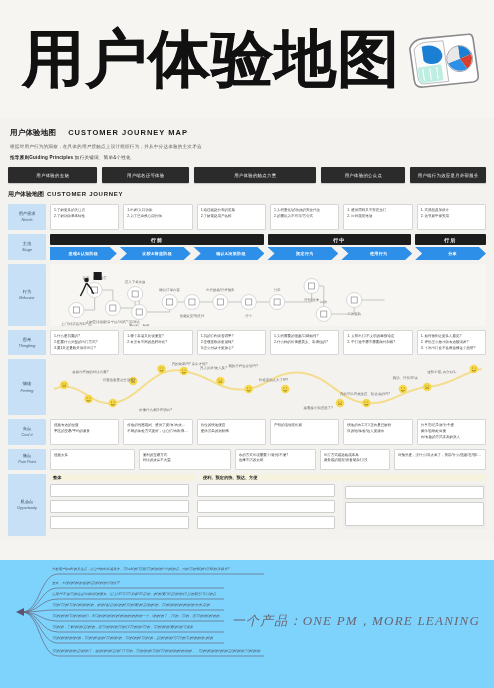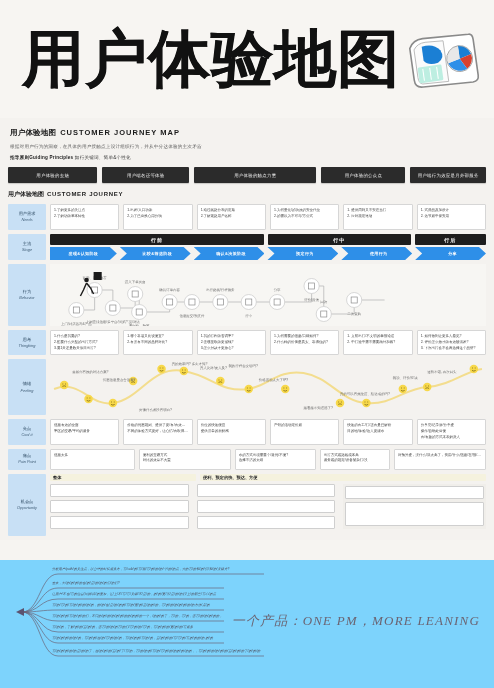--- a/index.html
+++ b/index.html
@@ -27,21 +27,21 @@
   .map-icon { position: absolute; right: 10px; top: 28px; width: 82px; height: 68px; }
 
   
   .sheet {
     position: absolute; left: 0; top: 118px; right: 0;
     background: #f4f2ef;
     padding: 8px 6px 0 6px;
   }
   .sheet-head { padding: 2px 4px 0 4px; }
   .sheet-title { font-size: 7.5px; font-weight: bold; color: #1b1b1b; letter-spacing: .2px; }
-  .sheet-title .en { letter-spacing: 1px; margin-left: 4px; }
+  .sheet-title .en { letter-spacing: 1px; margin-left: 12px; }
   .sheet-sub { font-size: 4.6px; color: #5c5c5c; margin-top: 6px; letter-spacing: .2px; }
   .sheet-sub2 { font-size: 4.6px; color: #3a3a3a; margin-top: 6px; letter-spacing: .2px; }
   .sheet-sub2 b { font-weight: bold; color: #1b1b1b; }
 
   
   .btn-row { display: flex; gap: 5px; margin: 7px 2px 0 2px; }
   .pbtn {
     background: #2b2b2b; color: #f0f0f0;
     font-size: 4.4px; letter-spacing: .3px;
     height: 16px; display: flex; align-items: center; justify-content: center;

